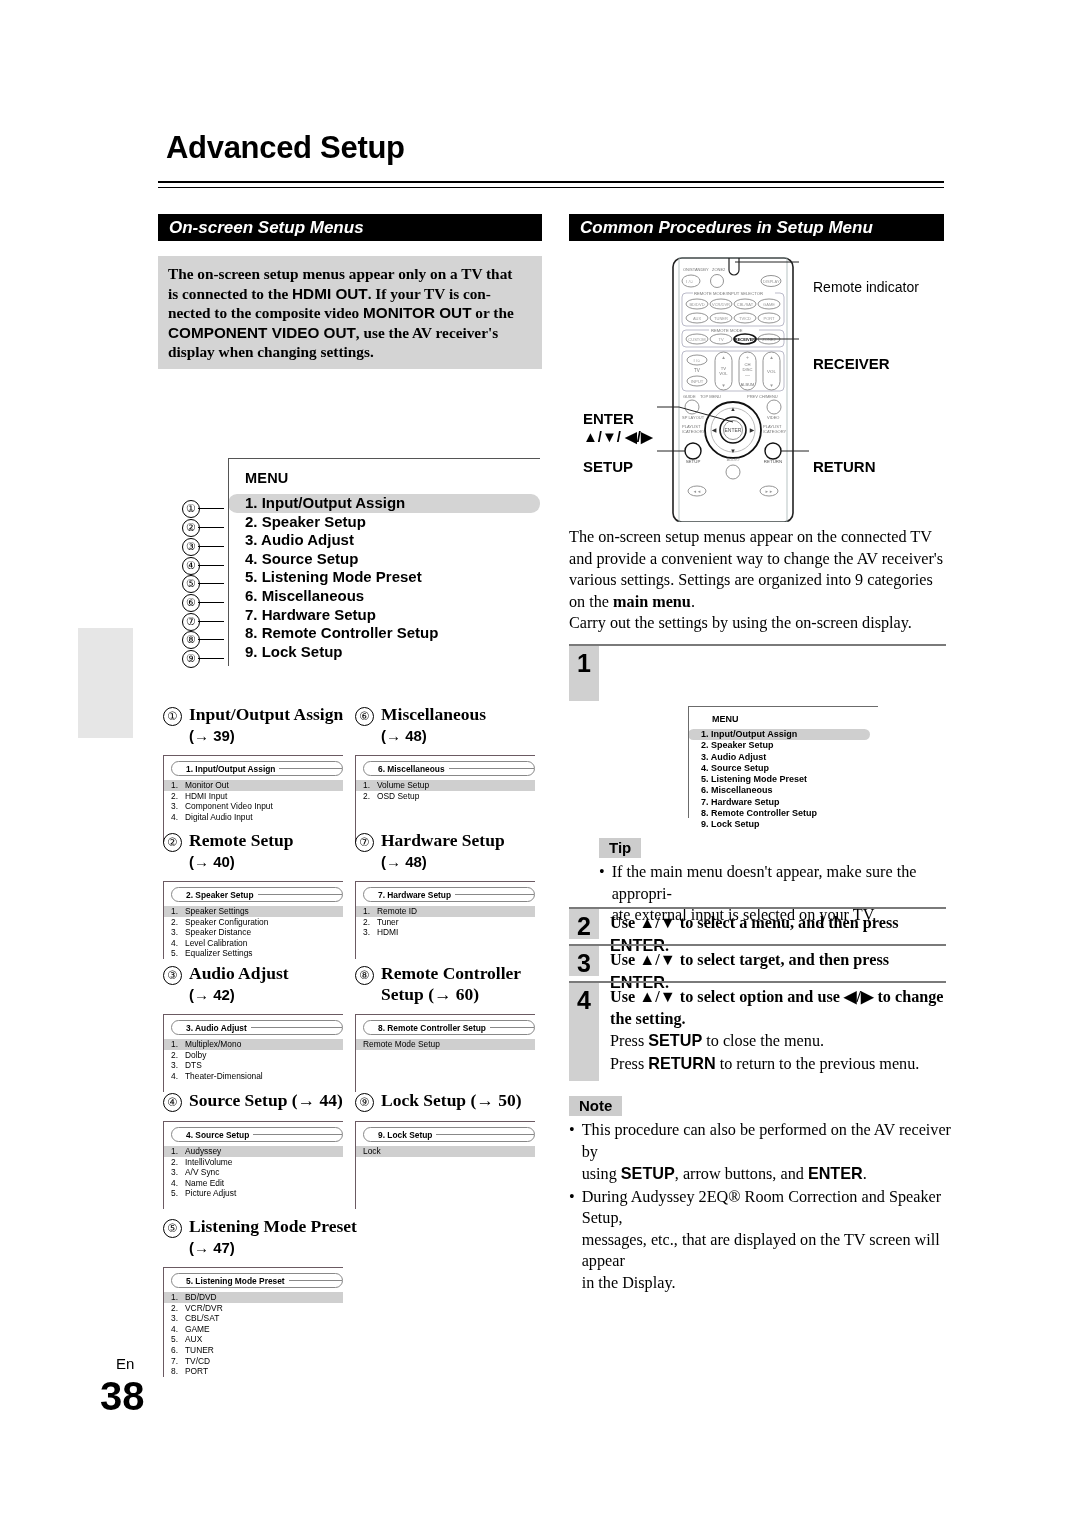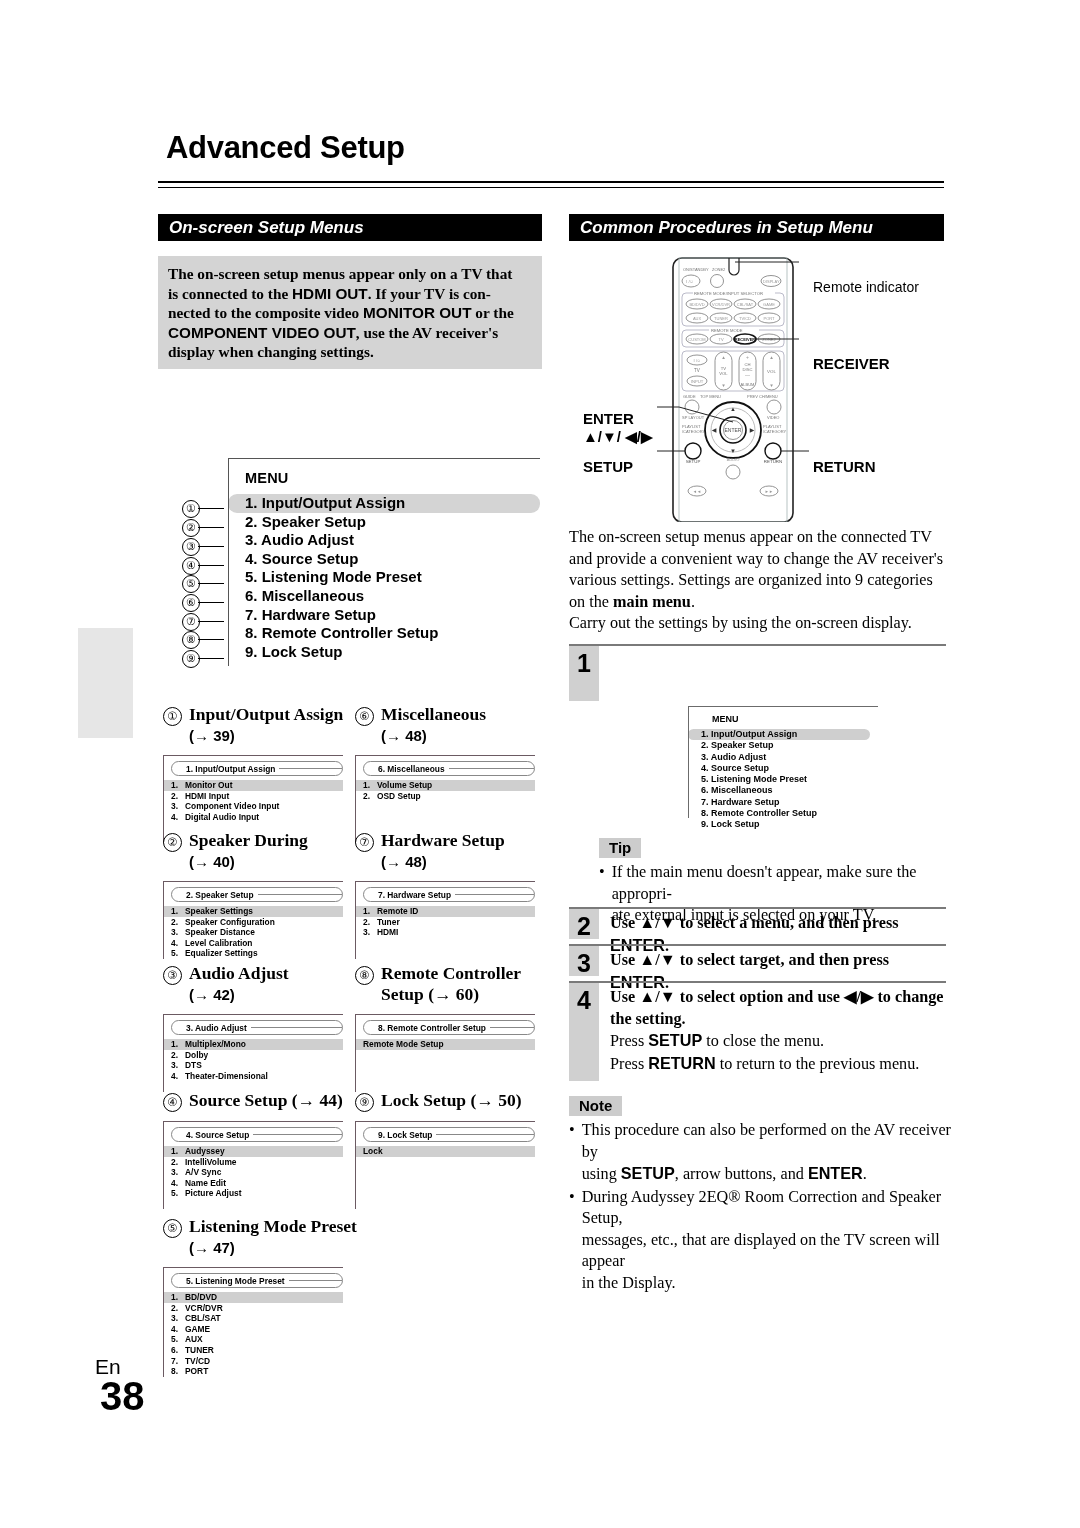--- a/index.html
+++ b/index.html
@@ -57,21 +57,21 @@
   
   .shot{position:relative;margin-top:9px;}
   .shot .top{border-top:1.3px solid #6b5a62;}
   .shot .lft{position:absolute;left:0;top:0;bottom:0;border-left:1.3px solid #6b5a62;}
   .shot .pill{margin:5px 0 2px 8px;border:1px solid #888;border-radius:8px;height:13px;
     display:flex;align-items:center;}
   .shot .pill span{font-family:"Liberation Sans",sans-serif;font-weight:bold;font-size:8.4px;
     padding-left:14px;white-space:nowrap;}
   .shot .pill .ruleafter{flex:1;height:1px;background:#888;margin-left:4px;}
   .shot ul{list-style:none;margin:4px 0 0 0;padding:0;}
-  .shot li{font-family:"Liberation Sans",sans-serif;font-weight:bold;font-size:8.4px;
+  .shot li{font-family:"Liberation Sans",sans-serif;font-weight:normal;font-size:8.4px;
     line-height:10.6px;padding-left:8px;white-space:nowrap;}
   .shot li.sel{background:#cfcfcf;}
   .shot li i{font-style:normal;display:inline-block;width:14px;}
 
   
   .remote-wrap{position:absolute;left:569px;top:250px;width:375px;height:272px;}
   .callout{position:absolute;font-family:"Liberation Sans",sans-serif;font-size:14px;margin-top:16px;}
   .callout.bold{font-weight:bold;font-size:15px;}
   .bodytext{position:absolute;font-family:"Liberation Serif",serif;font-size:16.2px;line-height:21.5px;}
 
@@ -98,21 +98,21 @@
 
   
   .tagbox{display:inline-block;background:#cccccc;font-family:"Liberation Sans",sans-serif;
     font-weight:bold;font-size:15px;padding:1px 10px 2px 10px;}
   .bullets{font-family:"Liberation Serif",serif;font-size:16.2px;line-height:21.5px;margin-top:4px;}
   .bullets .bl{display:flex;gap:7px;margin-bottom:1px;}
   .bullets .bl .dot{flex:0 0 auto;}
   .bullets .sb{font-family:"Liberation Sans",sans-serif;font-weight:bold;}
 
   
-  .foot-en{position:absolute;left:95px;top:1355px;font-family:"Liberation Sans",sans-serif;font-size:21px;}
+  .foot-en{position:absolute;left:116px;top:1355px;font-family:"Liberation Sans",sans-serif;font-size:15px;}
   .foot-no{position:absolute;left:100px;top:1374px;font-family:"Liberation Sans",sans-serif;
     font-weight:bold;font-size:40px;}
 </style>
 </head>
 <body>
 
 <div class="page">
 
   <div class="margin-tab"></div>
 
@@ -203,21 +203,21 @@
       <ul>
         <li class="sel"><i>1.</i><span>Volume Setup</span></li>
         <li><i>2.</i><span>OSD Setup</span></li>
       </ul>
     </div>
   </div>
 
   <div class="subsec" style="left:163px;top:830px;width:185px">
     <div class="hdg">
       <span class="cn">②</span>
-      <span><span>Speaker During</span><br><span class="pref">(→ 40)</span></span>
+      <span><span>Remote Setup</span><br><span class="pref">(→ 40)</span></span>
     </div>
     <div class="shot" style="width:180px;height:78px">
       <div class="top"></div>
       <div class="lft"></div>
       <div class="pill">
           <span>2.   Speaker Setup</span>
           <span class="ruleafter"></span>
         </div>
       <ul>
         <li class="sel"><i>1.</i><span>Speaker Settings</span></li>

